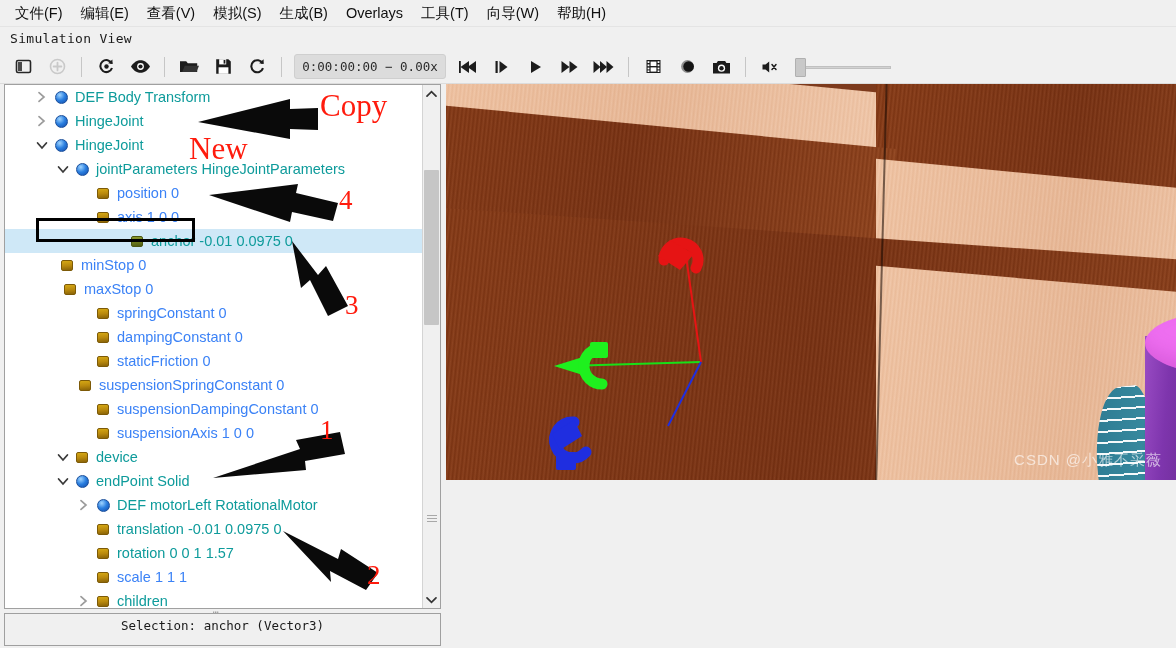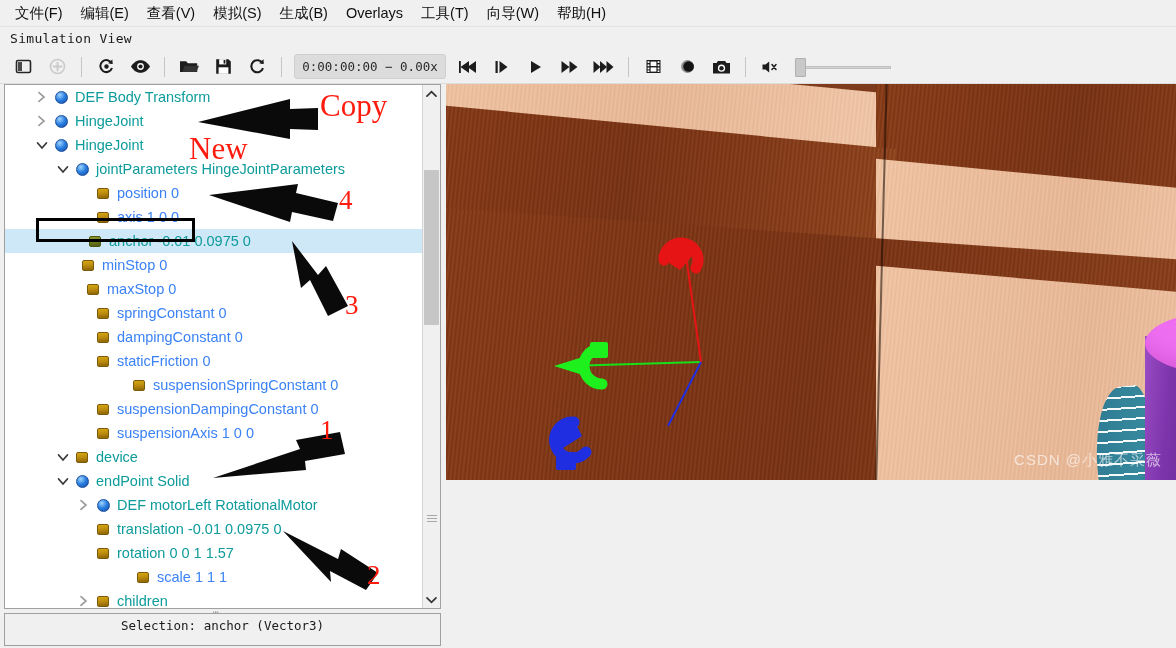--- a/index.html
+++ b/index.html
@@ -400,35 +400,35 @@
           </div>
           <div class="lbl dark">position 0</div>
         </div>
         <div class="row" style="padding-left: 70px;">
           <div class="twisty"></div>
           <div class="ico">
             <div class="cube"></div>
           </div>
           <div class="lbl dark">axis 1 0 0</div>
         </div>
-        <div class="row sel" style="padding-left: 62px;">
+        <div class="row sel" style="padding-left: 104px;">
           <div class="twisty"></div>
           <div class="ico">
             <div class="cube green"></div>
           </div>
           <div class="lbl">anchor -0.01 0.0975 0</div>
         </div>
-        <div class="row" style="padding-left: 34px; margin-left: 21px;">
+        <div class="row" style="padding-left: 34px;">
           <div class="twisty"></div>
           <div class="ico">
             <div class="cube"></div>
           </div>
           <div class="lbl dark">minStop 0</div>
         </div>
-        <div class="row" style="padding-left: 60px;">
+        <div class="row" style="padding-left: 37px;">
           <div class="twisty"></div>
           <div class="ico">
             <div class="cube"></div>
           </div>
           <div class="lbl dark">maxStop 0</div>
         </div>
         <div class="row" style="padding-left: 70px;">
           <div class="twisty"></div>
           <div class="ico">
             <div class="cube"></div>
@@ -442,21 +442,21 @@
           </div>
           <div class="lbl dark">dampingConstant 0</div>
         </div>
         <div class="row" style="padding-left: 70px;">
           <div class="twisty"></div>
           <div class="ico">
             <div class="cube"></div>
           </div>
           <div class="lbl dark">staticFriction 0</div>
         </div>
-        <div class="row" style="padding-left: 106px;">
+        <div class="row" style="padding-left: 52px;">
           <div class="twisty"></div>
           <div class="ico">
             <div class="cube"></div>
           </div>
           <div class="lbl dark">suspensionSpringConstant 0</div>
         </div>
         <div class="row" style="padding-left: 70px;">
           <div class="twisty"></div>
           <div class="ico">
             <div class="cube"></div>
@@ -510,21 +510,21 @@
           </div>
           <div class="lbl">translation -0.01 0.0975 0</div>
         </div>
         <div class="row" style="padding-left: 70px;">
           <div class="twisty"></div>
           <div class="ico">
             <div class="cube"></div>
           </div>
           <div class="lbl">rotation 0 0 1 1.57</div>
         </div>
-        <div class="row" style="padding-left: 70px; margin-left: 40px;">
+        <div class="row" style="padding-left: 70px;">
           <div class="twisty"></div>
           <div class="ico">
             <div class="cube"></div>
           </div>
           <div class="lbl dark">scale 1 1 1</div>
         </div>
         <div class="row" style="padding-left: 70px;">
           <div class="twisty">
             <svg width="9" height="12" viewBox="0 0 9 12">
               <path d="M2 1.6L7 6l-5 4.4" fill="none" stroke="#9c9c9c" stroke-width="1.7" stroke-linecap="round"></path>

